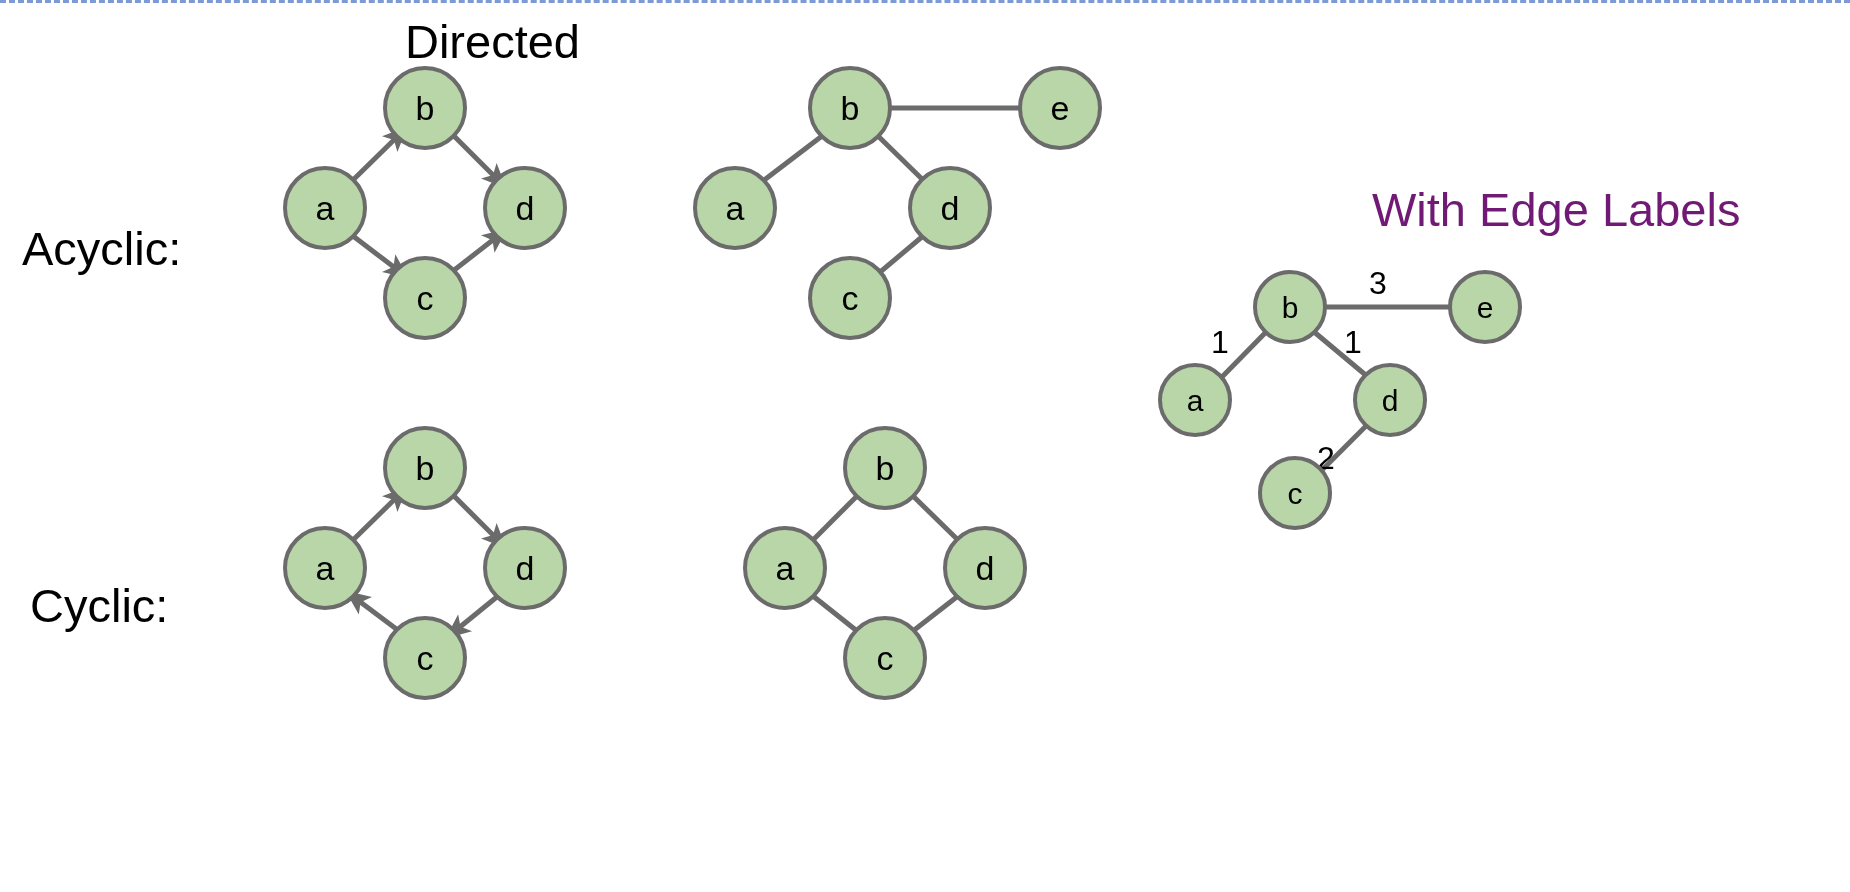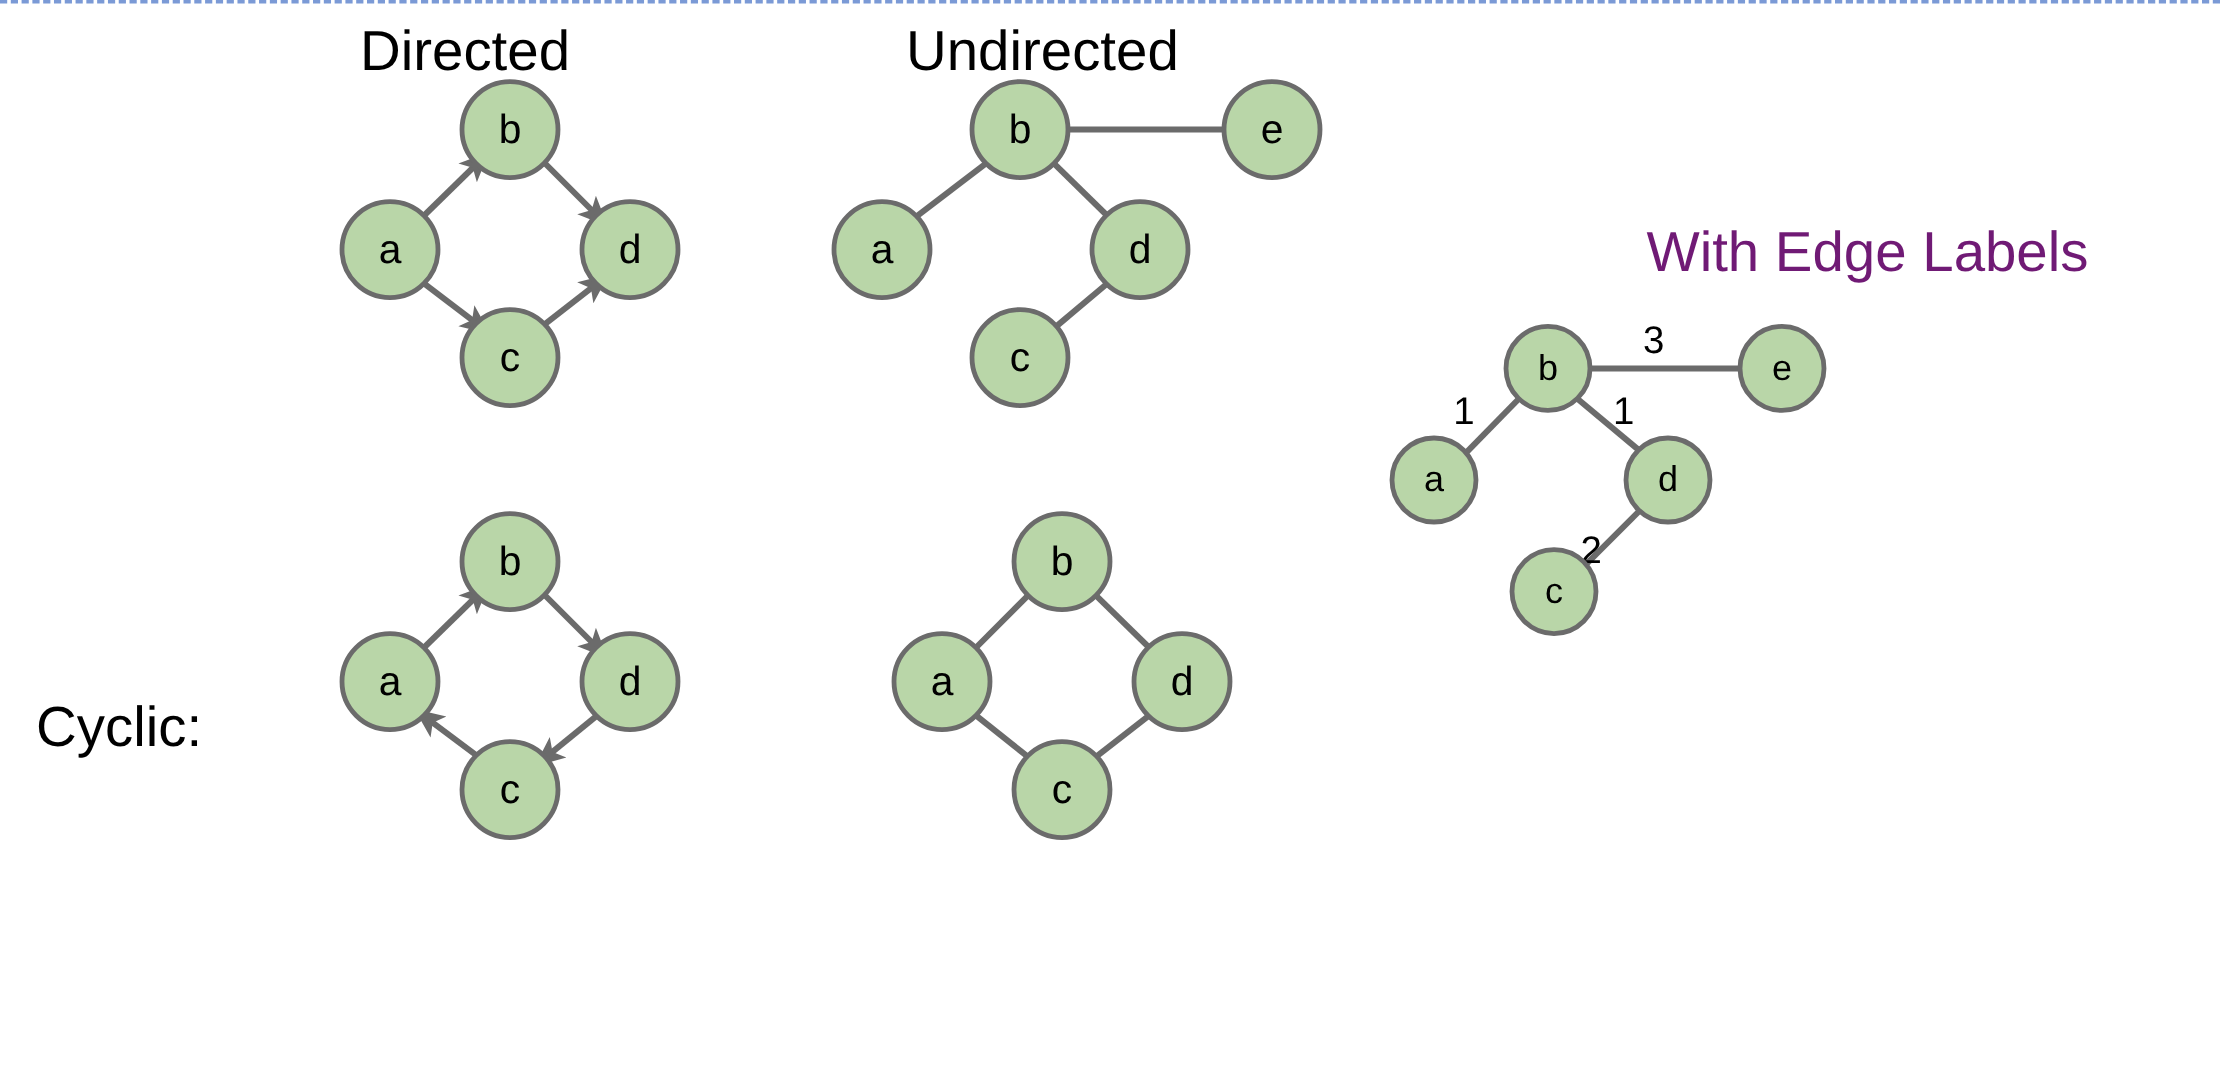--- a/index.html
+++ b/index.html
@@ -24,21 +24,21 @@
     width: 1850px;
     height: 0;
     border-top: 3px dashed #7b9ad6;
   }
   .col-header {
     position: absolute;
     font-size: 47px;
     color: #000000;
     font-family: "Liberation Sans", sans-serif;
     white-space: nowrap;
-    text-align: left;
+    text-align: right;
     line-height: 1;
   }
   .row-label {
     position: absolute;
     font-size: 47px;
     color: #000000;
     font-family: "Liberation Sans", sans-serif;
     white-space: nowrap;
     line-height: 1;
   }
@@ -89,22 +89,22 @@
 </style>
 </head>
 <body>
 
 <div id="slide">
 
   <div id="top-rule"></div>
 
   <div class="col-header" style="left:300px; top:18px; width:280px;">Directed</div>
 
-  <div class="col-header" style="left:755px; top:18px; width:280px;">Undirected</div>
-
+
+  <div class="row-label" style="left:22px; top:225px;">Acyclic:</div>
 
   <div class="row-label" style="left:30px; top:582px;">Cyclic:</div>
 
   <div class="section-title" style="left:1372px; top:186px;">With Edge Labels</div>
 
   <svg class="graph-svg" style="left:265px; top:68px;" width="360" height="320" viewBox="0 0 360 320">
     <defs>
       <marker id="arrow-da" markerWidth="5" markerHeight="5" refX="2.6" refY="2.5" orient="auto" markerUnits="strokeWidth">
         <path d="M0,0.3 L5,2.5 L0,4.7 L1.2,2.5 Z" fill="#6b6b6b"></path>
       </marker>

